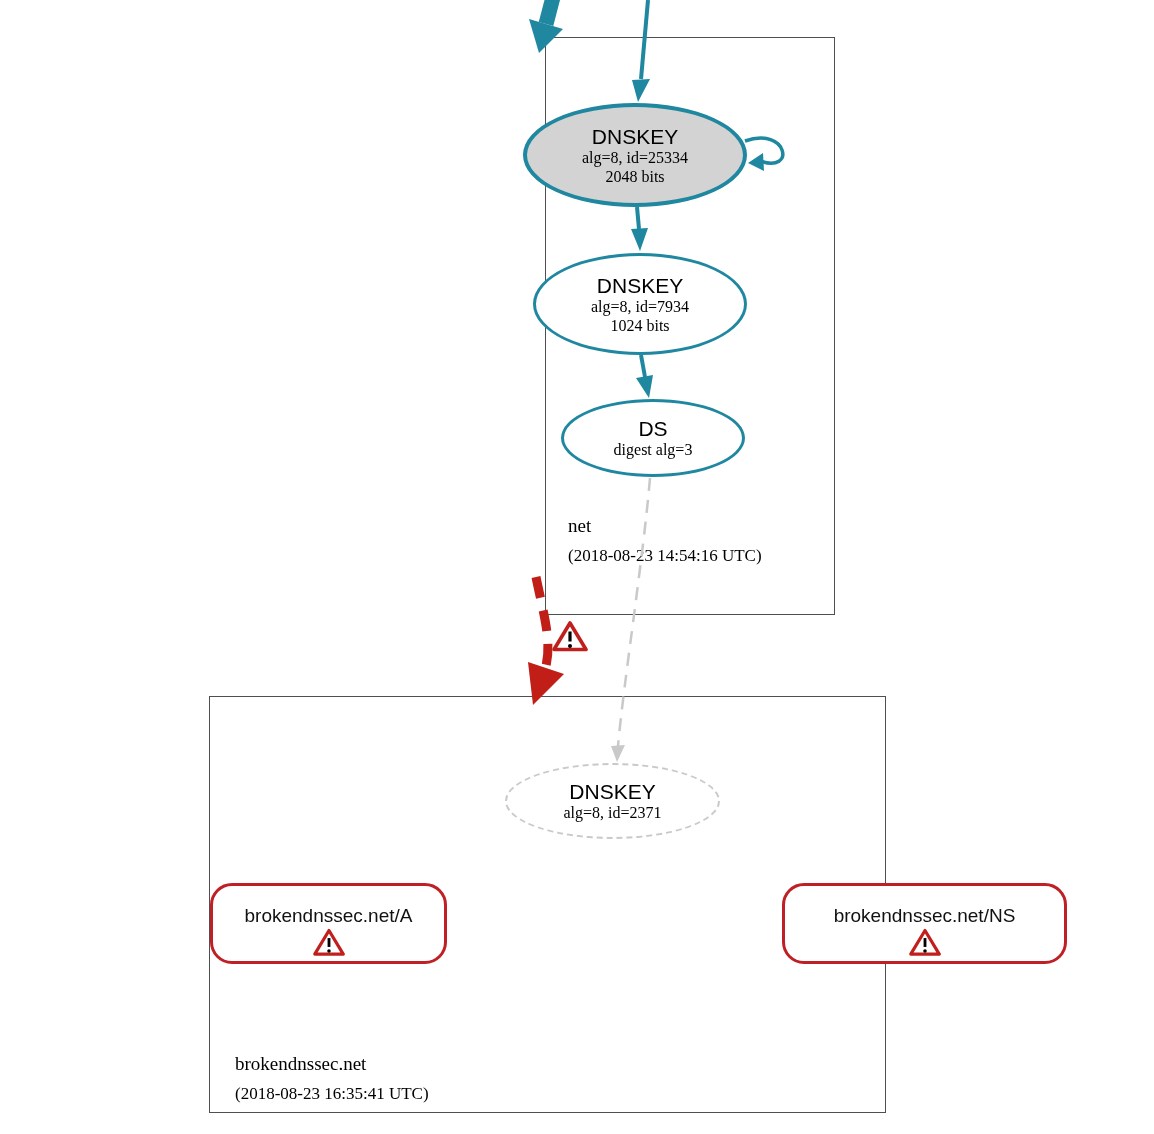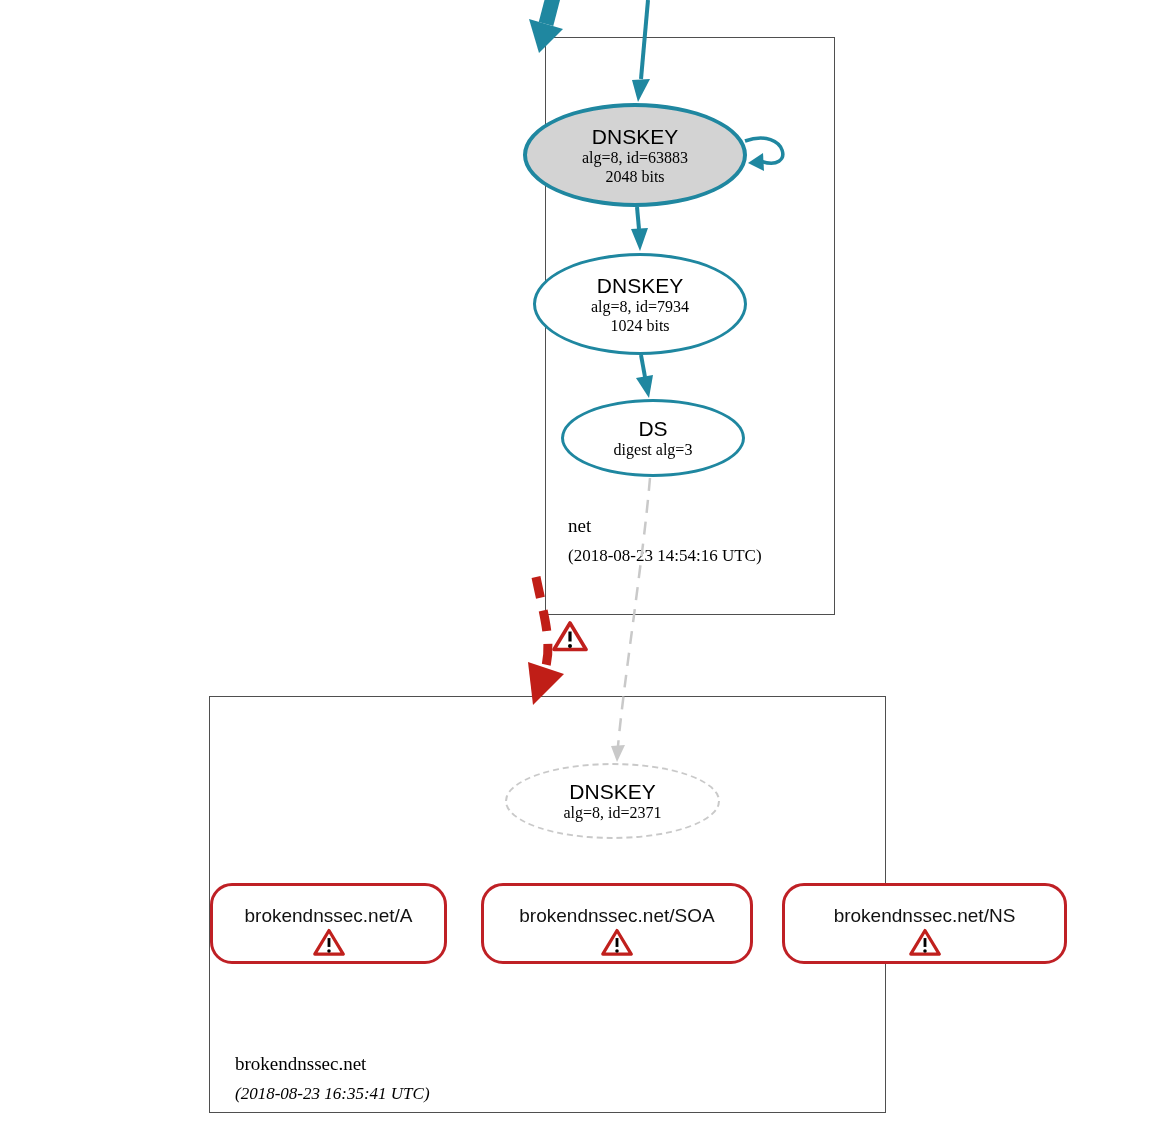--- a/index.html
+++ b/index.html
@@ -74,26 +74,26 @@
 
 <div class="canvas">
 
   <div class="zone-box net">
     <div class="zone-label" style="left:22px;top:477px;">net</div>
     <div class="zone-ts" style="left:22px;top:508px;">(2018-08-23 14:54:16 UTC)</div>
   </div>
 
   <div class="zone-box child">
     <div class="zone-label" style="left:25px;top:356px;">brokendnssec.net</div>
-    <div class="zone-ts" style="left:25px;top:387px;font-style:italic;">(2018-08-23 16:35:41 UTC)</div>
+    <div class="zone-ts" style="left:25px;top:387px;">(2018-08-23 16:35:41 UTC)</div>
   </div>
 
   <div class="node ksk">
     <span class="title">DNSKEY</span>
-    <span class="detail">alg=8, id=63883</span>
+    <span class="detail">alg=8, id=25334</span>
     <span class="bits">2048 bits</span>
   </div>
 
   <div class="node zsk">
     <span class="title">DNSKEY</span>
     <span class="detail">alg=8, id=7934</span>
     <span class="bits">1024 bits</span>
   </div>
 
   <div class="node ds">
@@ -101,28 +101,20 @@
     <span class="detail">digest alg=3</span>
   </div>
 
   <div class="node child-dnskey">
     <span class="title">DNSKEY</span>
     <span class="detail">alg=8, id=2371</span>
   </div>
 
   <div class="rrset a">
     <span class="label">brokendnssec.net/A</span>
-    <svg class="warn" width="32" height="29" viewBox="0 0 36 32">
-      <path d="M18 2.5 L34 29 L2 29 Z" fill="#ffffff" stroke="#c0201d" stroke-width="3.6" stroke-linejoin="round"></path>
-      <line x1="18" y1="11" x2="18" y2="21" stroke="#000" stroke-width="3.2"></line>
-      <circle cx="18" cy="25.5" r="2" fill="#000"></circle>
-    </svg>
-  </div>
-  <div class="rrset soa">
-    <span class="label">brokendnssec.net/SOA</span>
     <svg class="warn" width="32" height="29" viewBox="0 0 36 32">
       <path d="M18 2.5 L34 29 L2 29 Z" fill="#ffffff" stroke="#c0201d" stroke-width="3.6" stroke-linejoin="round"></path>
       <line x1="18" y1="11" x2="18" y2="21" stroke="#000" stroke-width="3.2"></line>
       <circle cx="18" cy="25.5" r="2" fill="#000"></circle>
     </svg>
   </div>
   <div class="rrset ns">
     <span class="label">brokendnssec.net/NS</span>
     <svg class="warn" width="32" height="29" viewBox="0 0 36 32">
       <path d="M18 2.5 L34 29 L2 29 Z" fill="#ffffff" stroke="#c0201d" stroke-width="3.6" stroke-linejoin="round"></path>

